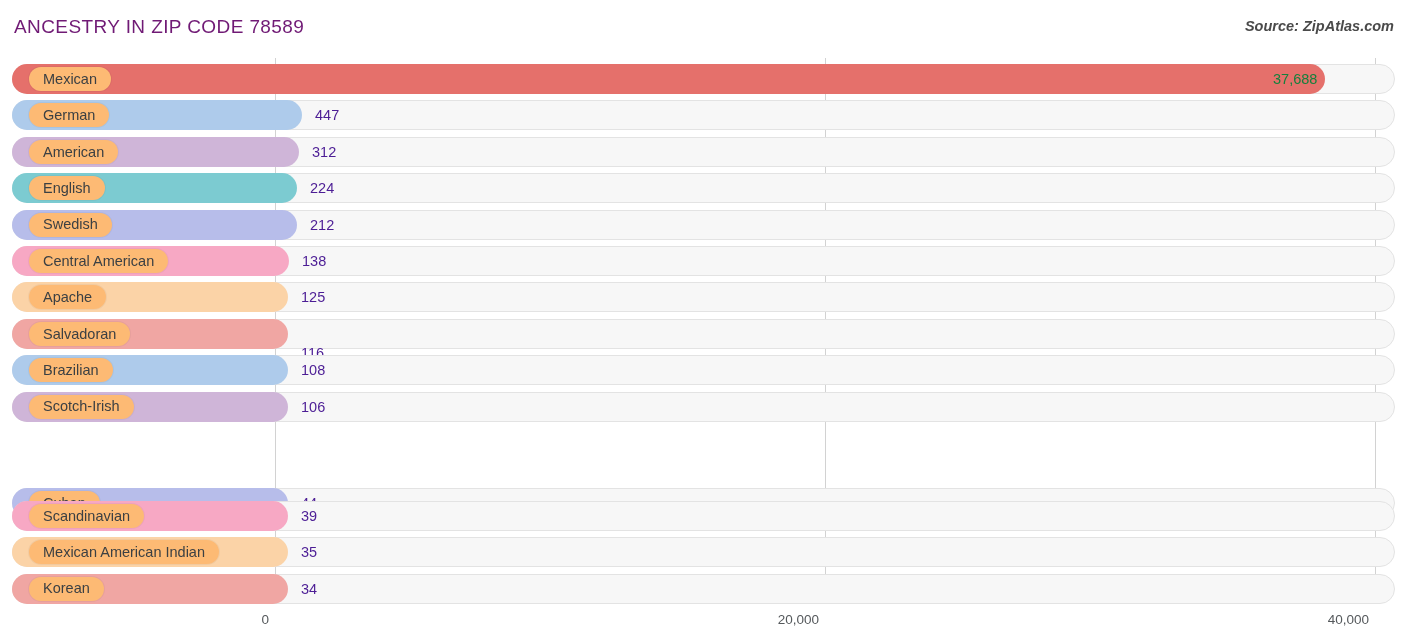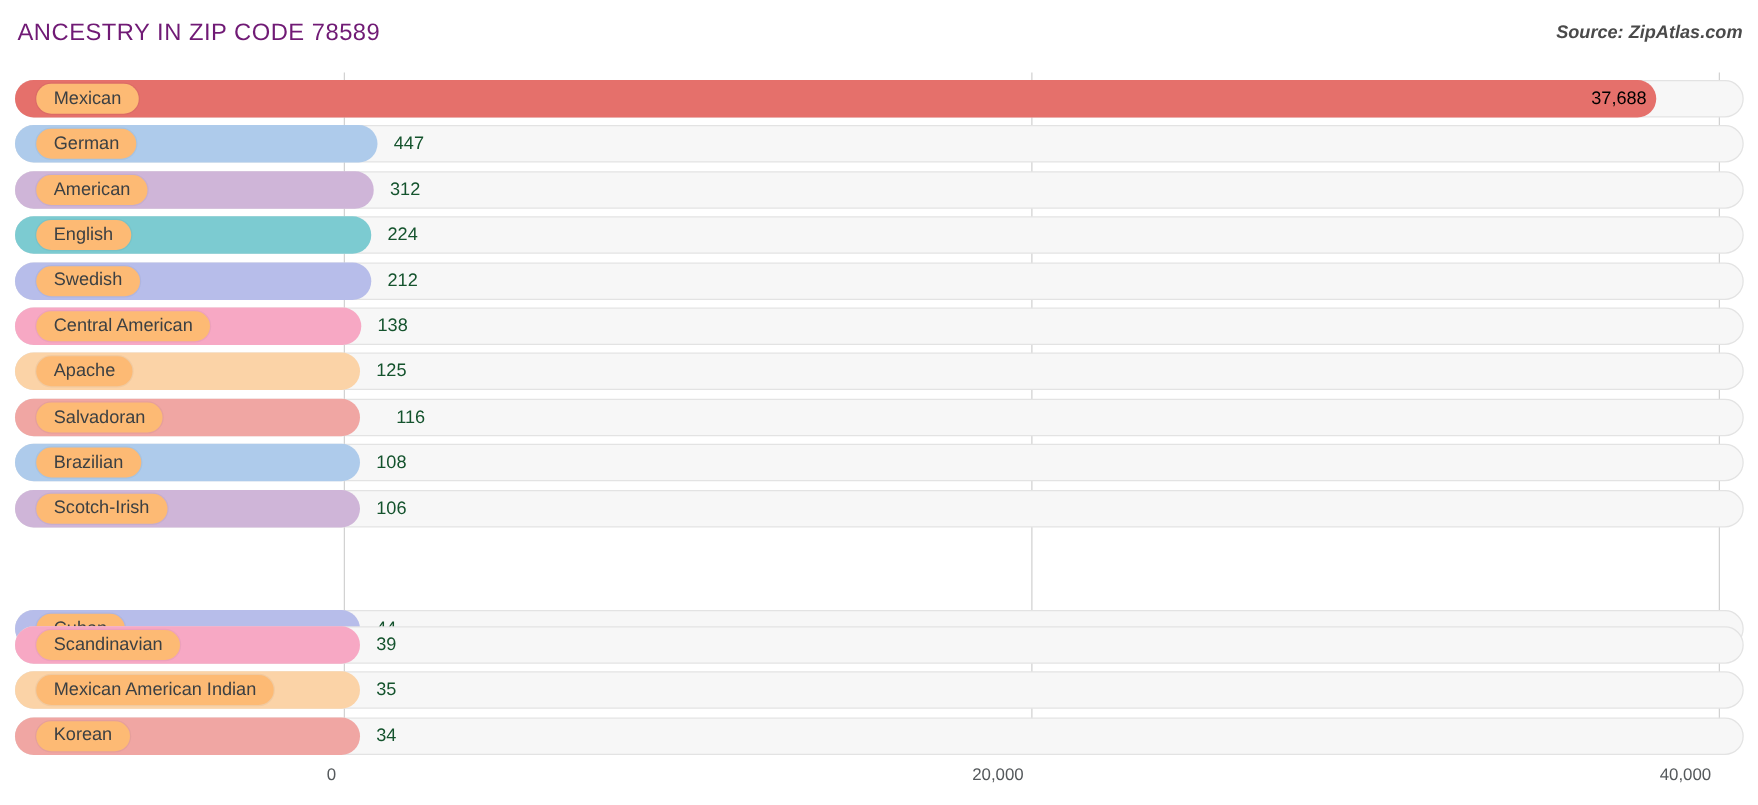--- a/index.html
+++ b/index.html
@@ -119,32 +119,32 @@
     line-height: 1;
   }
   
   .value-out {
     position: absolute;
     top: 0;
     height: 30px;
     display: flex;
     align-items: center;
     font-size: 14.5px;
-    color: #14532d;
+    color: #4c1d95;
     white-space: nowrap;
   }
   
   .value-in {
     position: absolute;
     top: 0;
     height: 30px;
     display: flex;
     align-items: center;
     font-size: 14.5px;
-    color: #000000;
+    color: #15803d;
     white-space: nowrap;
   }
 
   
   #axis {
     position: absolute;
     left: 0;
     top: 604px;
     width: 1406px;
     height: 40px;
@@ -228,21 +228,21 @@
           <span class="label-text">Apache</span>
         </div>
         <div class="value-out" style="left: 289px;">125</div>
       </div>
       <div class="row" style="top: 260.8px;">
         <div class="track"></div>
         <div class="bar" style="width: 276px; background: rgb(240, 166, 163);"></div>
         <div class="label-pill">
           <span class="label-text">Salvadoran</span>
         </div>
-        <div class="value-out" style="left: 305px;">116</div>
+        <div class="value-out" style="left: 289px; margin-top: 19px;">116</div>
       </div>
       <div class="row" style="top: 297.2px;">
         <div class="track"></div>
         <div class="bar" style="width: 276px; background: rgb(174, 203, 235);"></div>
         <div class="label-pill">
           <span class="label-text">Brazilian</span>
         </div>
         <div class="value-out" style="left: 289px;">108</div>
       </div>
       <div class="row" style="top: 333.6px;">

